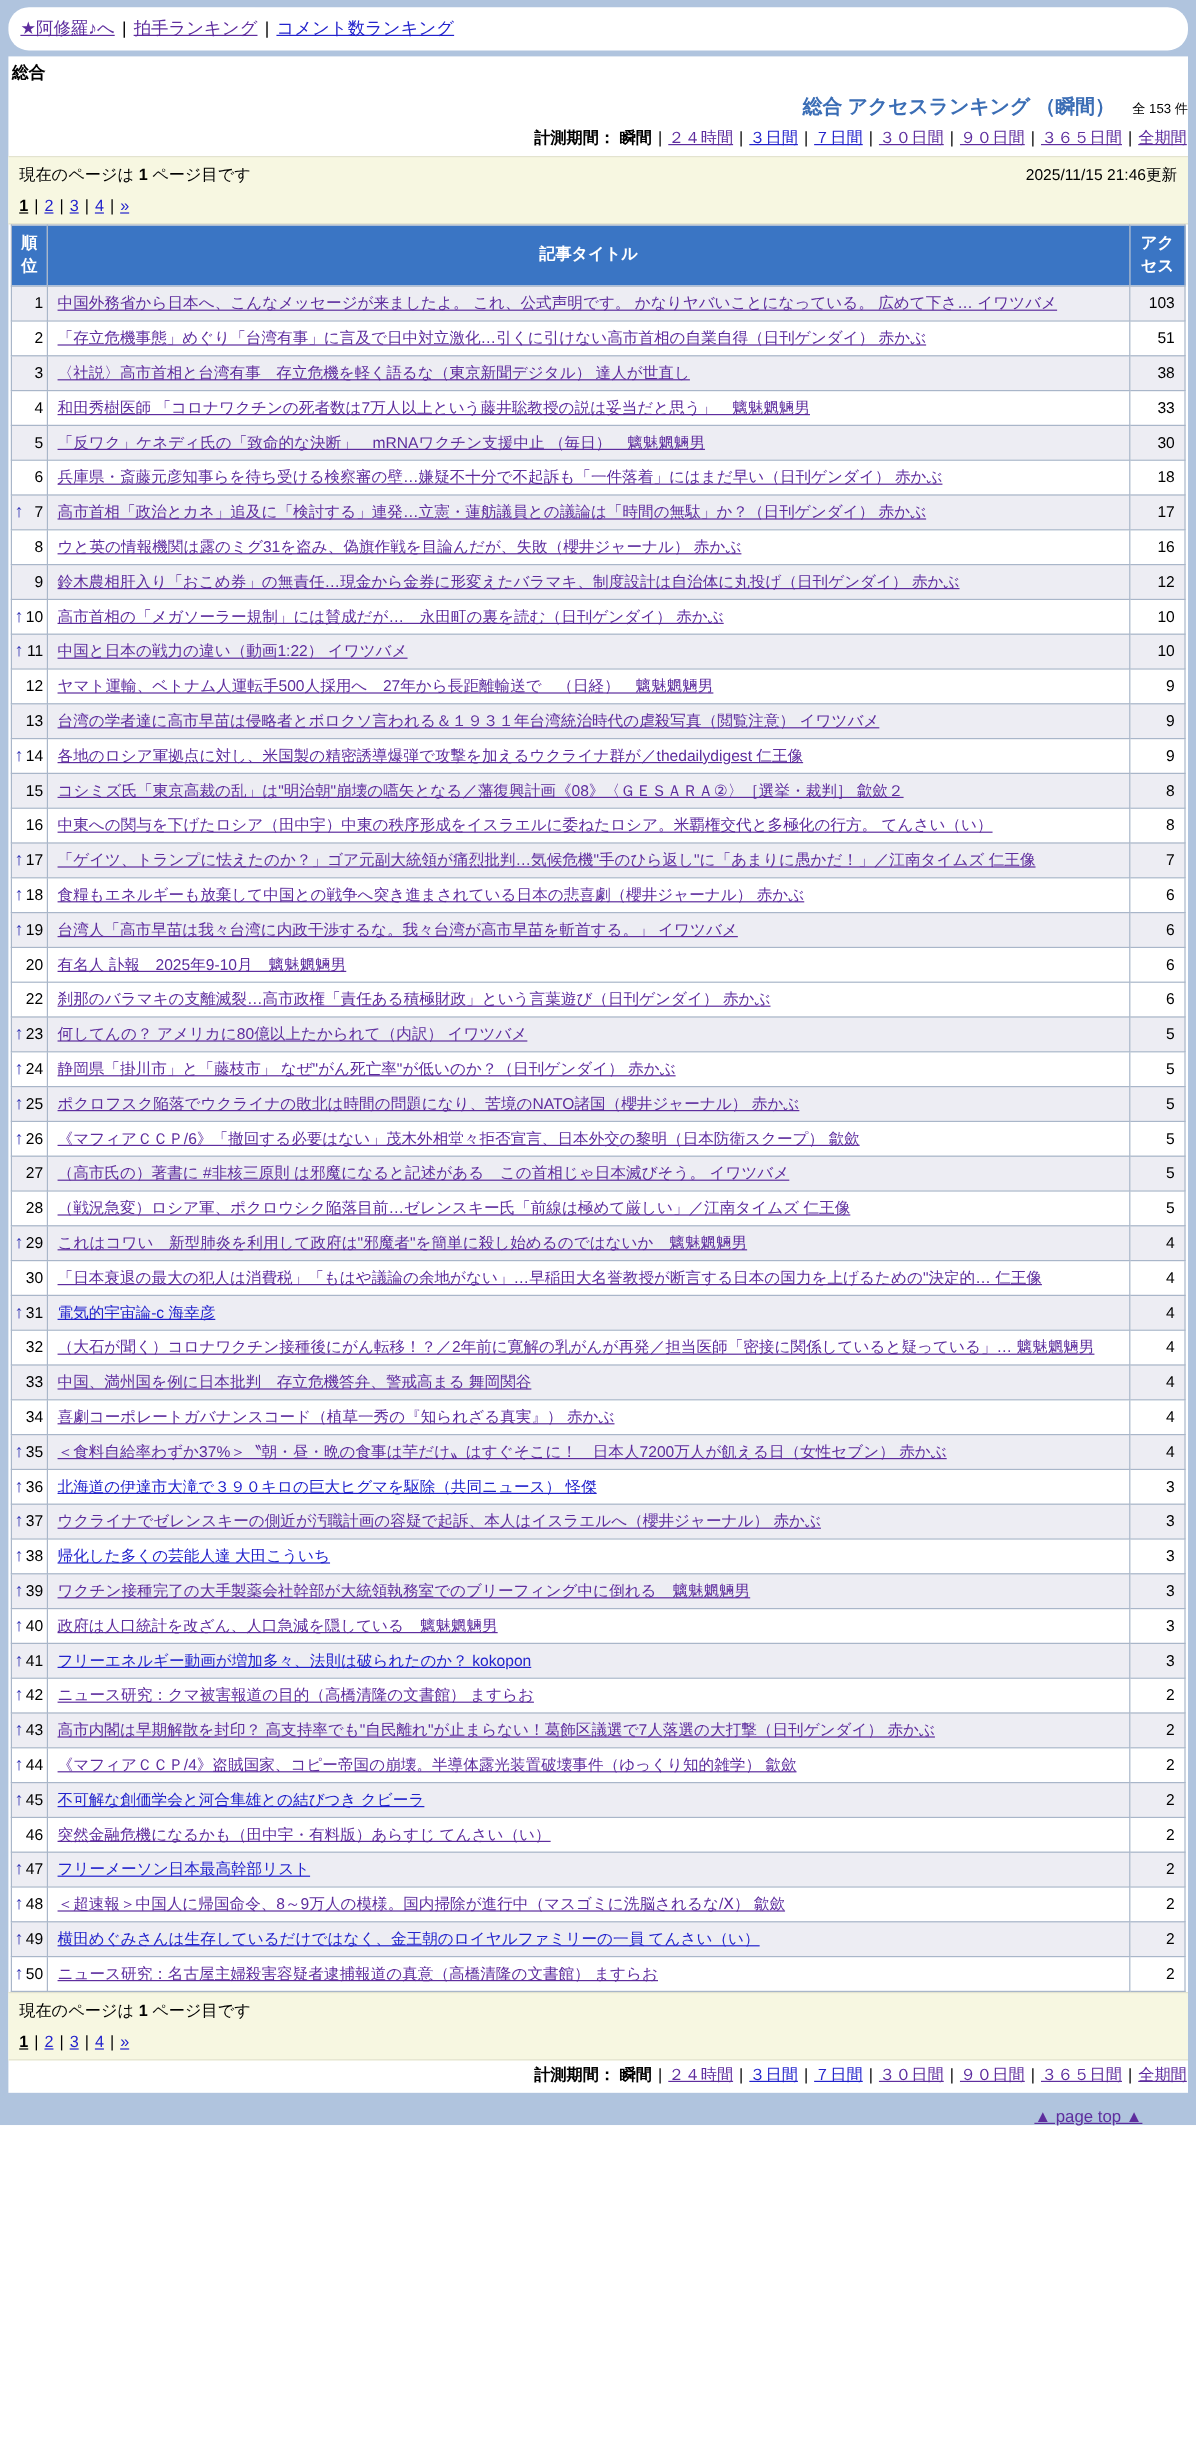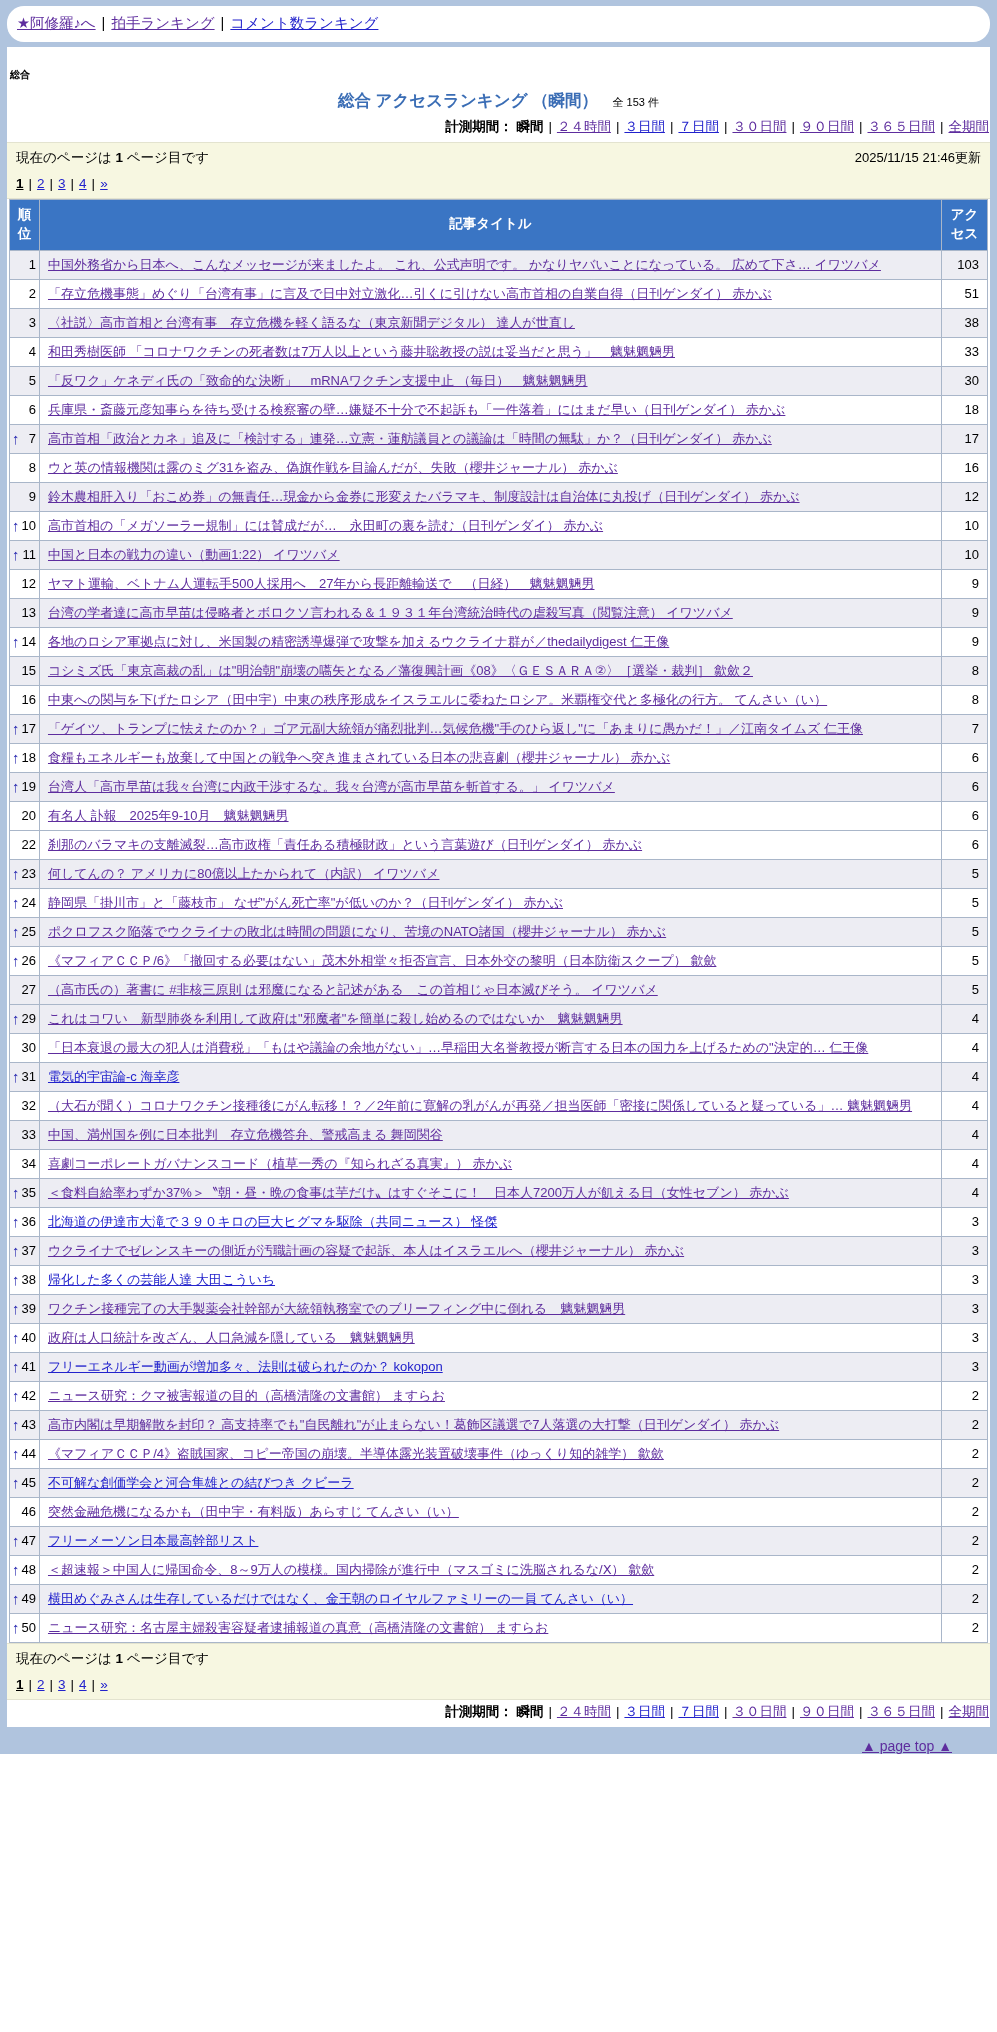--- a/index.html
+++ b/index.html
@@ -9,22 +9,22 @@
 
   
   .topbar { background:#fff; padding:8px 10px 9px 10px; font-size:14.5px;border-radius:17px; }
   .topbar .sep { color:#000; margin:0 6px; }
   a.visited { color:#5e2d9e; }
   a.unvisited { color:#2222cc; }
   a { text-decoration:underline; cursor:pointer; }
 
   
   .main { background:#fff; margin-top:5px; padding:3px 0 0 0; }
-  .section-label { font-size:10px; font-weight:bold; padding:2px 3px 6px 3px;margin-top:16px; }
-  .page-title { text-align:center; padding:2px 0 3px 0; }
+  .section-label { font-size:14px; font-weight:bold; padding:2px 3px 6px 3px; }
+  .page-title { text-align:right; padding:2px 0 3px 0; }
   .page-title .t-main { color:#3a6db5; font-weight:bold; font-size:16.5px; }
   .page-title .t-count { color:#000; font-size:11px; margin-left:10px; }
   .period-line { text-align:right; font-size:13.5px; padding:3px 1px 6px 0; }
   .period-line .p-label { font-weight:bold; }
   .period-line .p-current { font-weight:bold; }
   .period-line .p-sep { color:#000; margin:0 5px; }
 
   
   .info-bar { background:#f7f7e1; border-top:1px solid #e3e3cf; border-bottom:1px solid #e3e3cf;
               padding:6px 9px 7px 9px; font-size:13.5px; }
@@ -329,20 +329,29 @@
           </tr>
           <tr class="alt">
             <td class="c-rank">
               <span class="rank-wrap">
                 <span class="rank-num">27</span>
               </span>
             </td>
             <td class="c-title"><a class="visited">（高市氏の）著書に #非核三原則 は邪魔になると記述がある　この首相じゃ日本滅びそう。 イワツバメ</a></td>
             <td class="c-access">5</td>
           </tr>
+          <tr>
+            <td class="c-rank">
+              <span class="rank-wrap">
+                <span class="rank-num">28</span>
+              </span>
+            </td>
+            <td class="c-title"><a class="visited">（戦況急変）ロシア軍、ポクロウシク陥落目前…ゼレンスキー氏「前線は極めて厳しい」／江南タイムズ 仁王像</a></td>
+            <td class="c-access">5</td>
+          </tr>
           <tr class="alt">
             <td class="c-rank">
               <span class="rank-wrap">
                 <span class="up-arrow">↑</span>
                 <span class="rank-num">29</span>
               </span>
             </td>
             <td class="c-title"><a class="visited">これはコワい　新型肺炎を利用して政府は"邪魔者"を簡単に殺し始めるのではないか　魑魅魍魎男</a></td>
             <td class="c-access">4</td>
           </tr>

